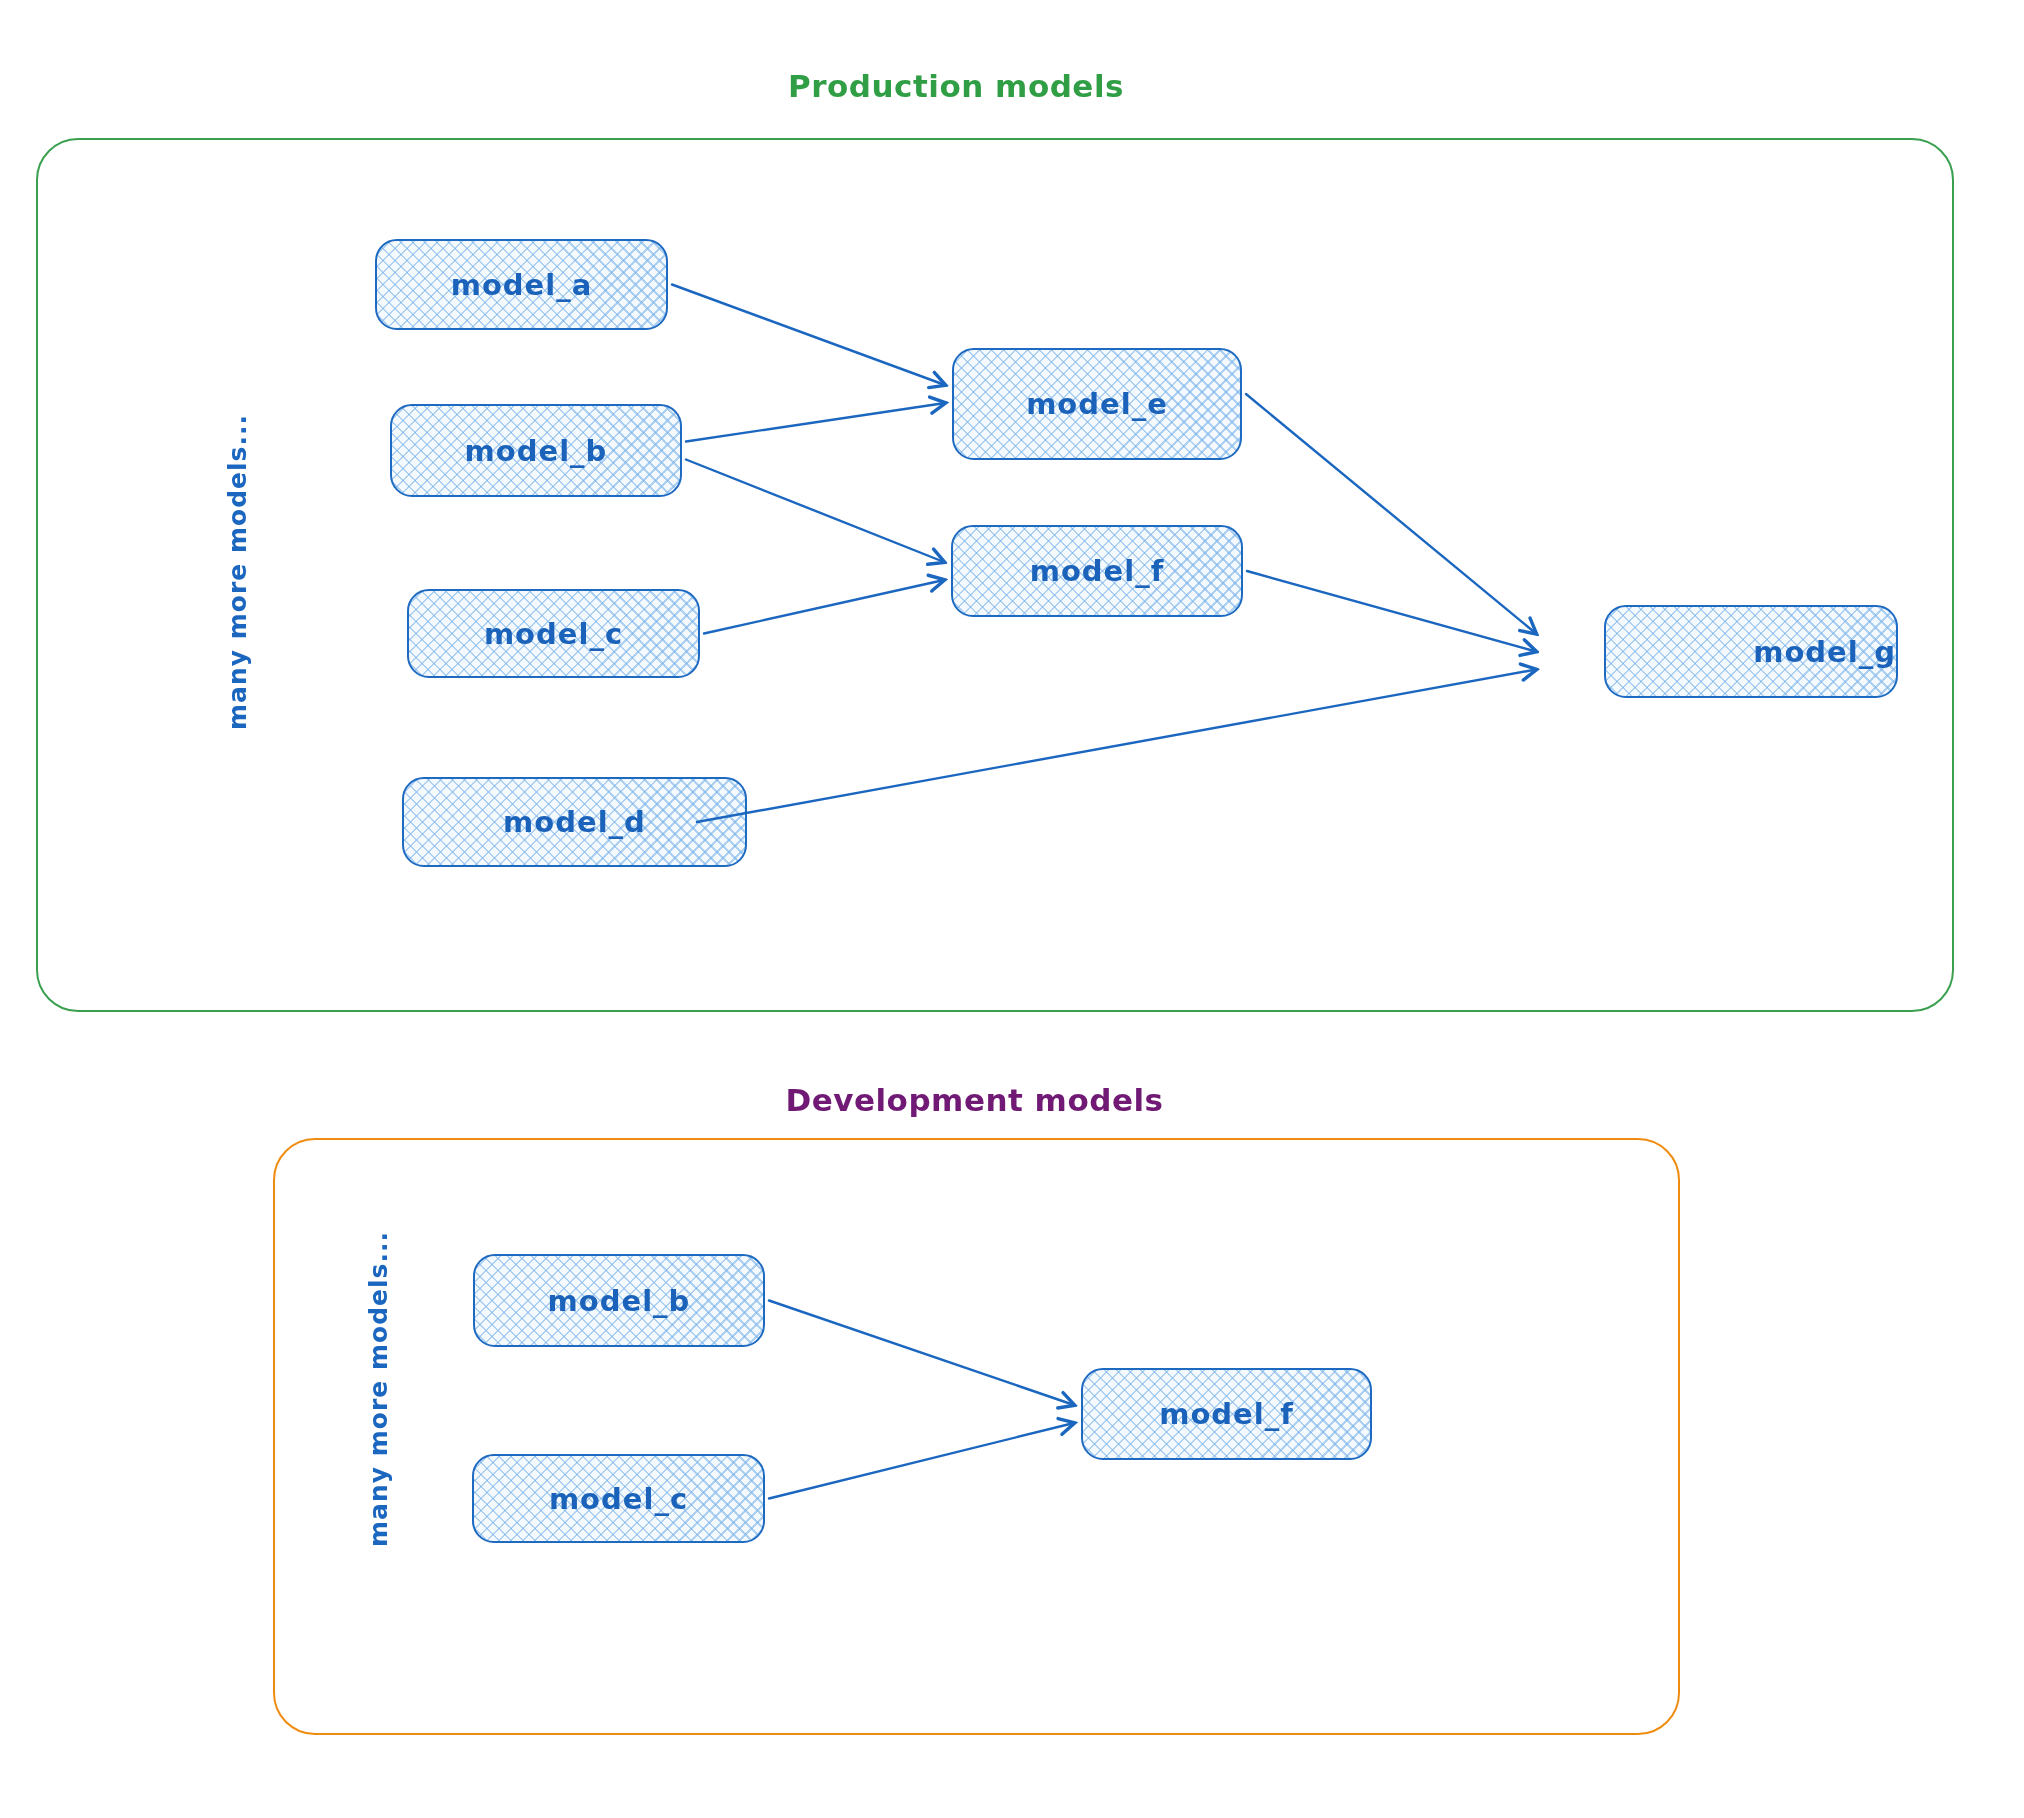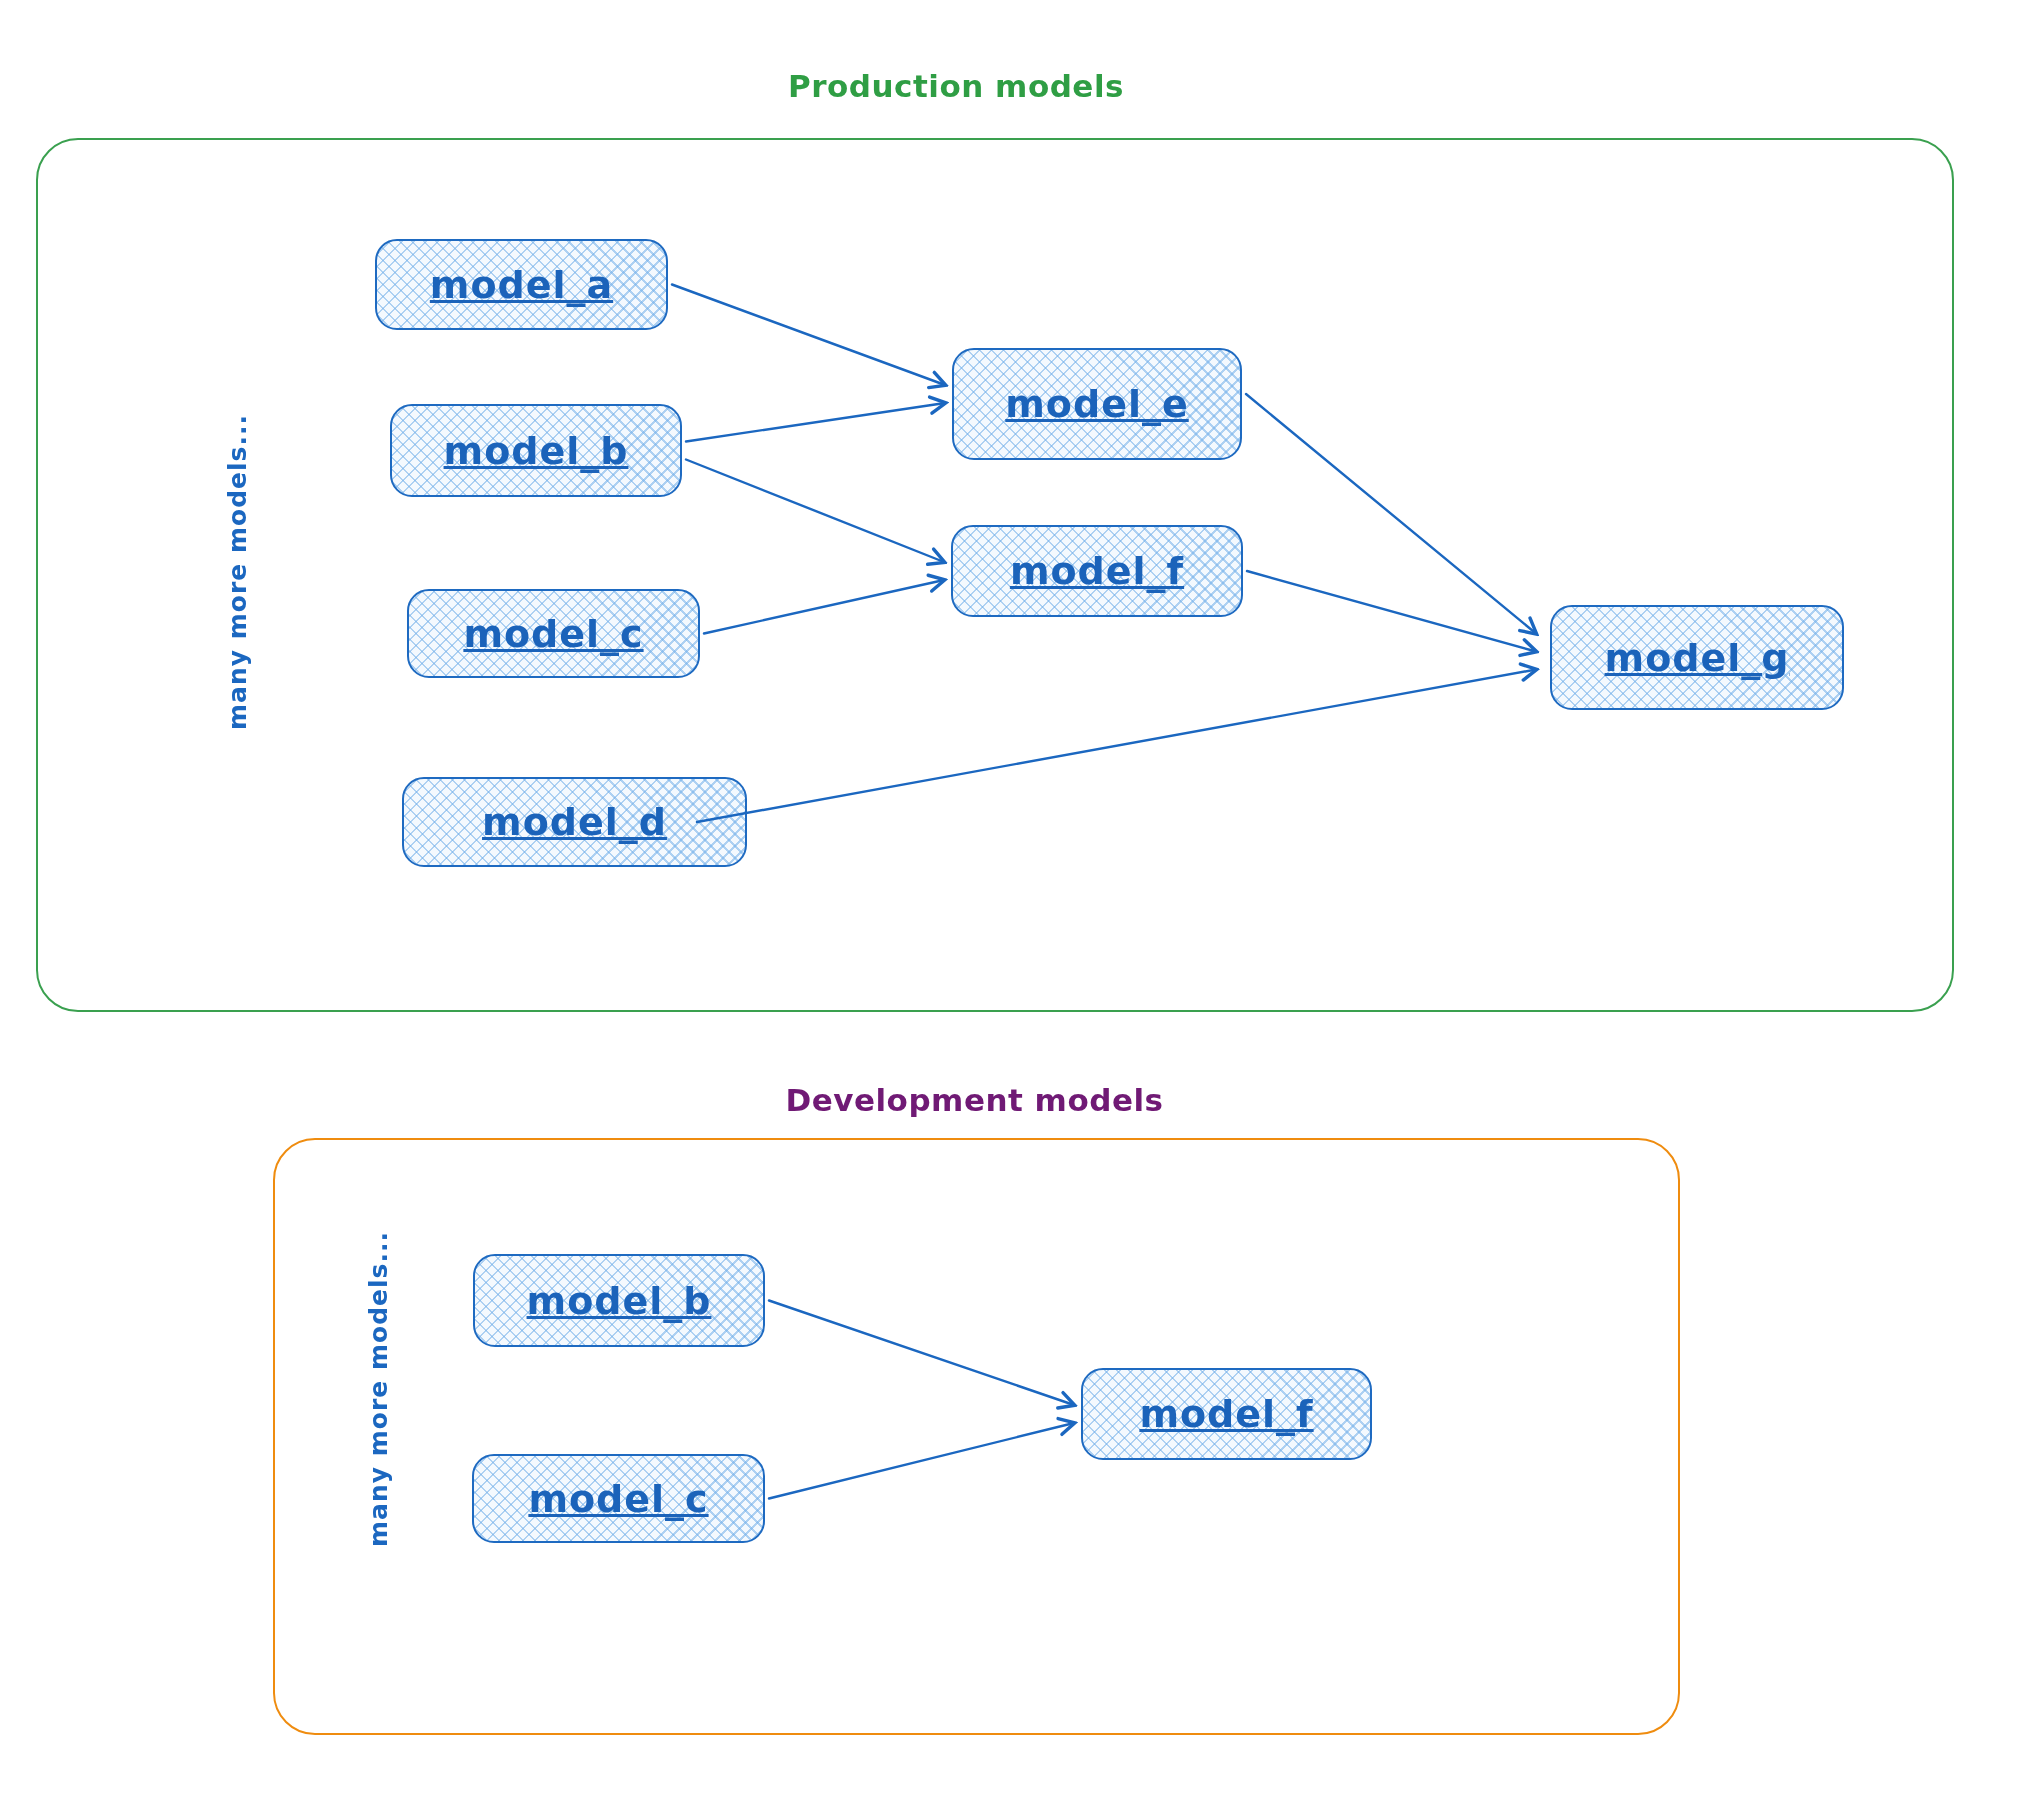--- a/index.html
+++ b/index.html
@@ -34,21 +34,21 @@
     border: 2.5px solid #1e6ac1;
     border-radius: 22px;
     background-color: #f4f9fe;
     background-image:
       repeating-linear-gradient(45deg,  rgba(116,176,233,0.55) 0px, rgba(116,176,233,0.55) 1.8px, transparent 1.8px, transparent 8.5px),
       repeating-linear-gradient(135deg, rgba(116,176,233,0.55) 0px, rgba(116,176,233,0.55) 1.8px, transparent 1.8px, transparent 8.5px);
     display: flex; align-items: center; justify-content: center;
     box-sizing: border-box;
   }
   .node span {
-    color: #1b63ba; font-size: 38px; font-weight: 600; letter-spacing: 1px; text-decoration: underline;
+    color: #1b63ba; font-size: 29px; font-weight: 600; letter-spacing: 1px;
   }
 
   #edge-layer { position: absolute; left: 0; top: 0; pointer-events: none; }
 </style>
 </head>
 <body>
 
 <div id="stage">
 
   <div class="section-title green" style="left:36px; top:68px; width:1840px;">Production models</div>
@@ -74,21 +74,21 @@
   </div>
 
   <div class="node" id="prod-model_e" style="left:952px; top:348px; width:290px; height:112px;">
     <span>model_e</span>
   </div>
 
   <div class="node" id="prod-model_f" style="left:951px; top:525px; width:292px; height:92px;">
     <span>model_f</span>
   </div>
 
-  <div class="node" id="prod-model_g" style="left:1550px; top:605px; width:294px; height:105px;">
+  <div class="node" id="prod-model_g" style="left:1604px; top:605px; width:294px; height:93px;justify-content:flex-end;">
     <span>model_g</span>
   </div>
 
   <div class="section-title orange" style="left:273px; top:1082px; width:1403px;">Development models</div>
 
   <div class="section-frame orange" style="left:273px; top:1138px; width:1403px; height:593px;"></div>
 
   <div class="side-label" style="left:258px; top:1411px; width:242px; height:30px;">many more models...</div>
 
   <div class="node" id="dev-model_b" style="left:473px; top:1254px; width:292px; height:93px;">

